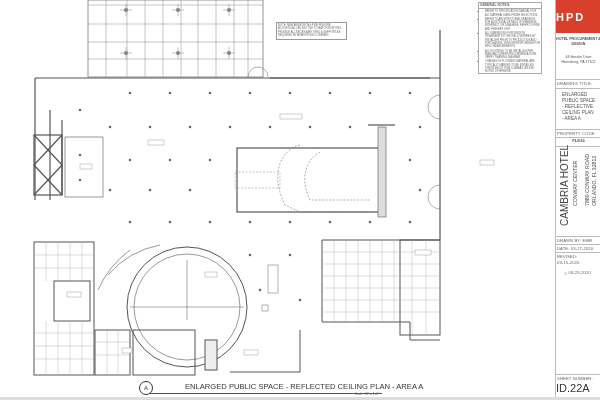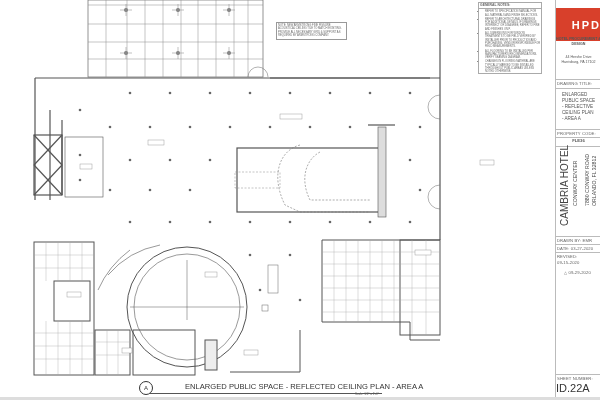--- a/index.html
+++ b/index.html
@@ -1,20 +1,20 @@
 <!DOCTYPE html>
 <html><head>
 <meta charset="utf-8">
 <style>
   html,body{margin:0;padding:0;background:#fff;}
   body{width:600px;height:400px;overflow:hidden;position:relative;font-family:"Liberation Sans",sans-serif;color:#333;}
   .sheet{position:absolute;left:0;top:0;width:600px;height:400px;background:#fff;}
   svg.plan{position:absolute;left:0;top:0;}
   .titleblock{position:absolute;left:555px;top:0;width:45px;height:400px;border-left:1px solid #bbb;background:#fff;}
-  .logo{position:absolute;left:0;top:0;width:45px;height:33px;background:#d8402b;display:flex;align-items:center;justify-content:flex-end;margin-top:8px;}
+  .logo{position:absolute;left:0;top:0;width:45px;height:33px;background:#d8402b;display:flex;align-items:center;justify-content:flex-start;}
   .logo span{color:#fff;font-size:11px;letter-spacing:2px;font-weight:bold;}
   .tb-small{position:absolute;left:0;width:45px;text-align:center;font-size:3.6px;line-height:4.5px;color:#555;}
   .tb-label{position:absolute;left:1px;font-size:4.2px;color:#666;letter-spacing:.1px;}
   .tb-hline{position:absolute;left:0;width:45px;height:0;border-top:1px solid #bbb;}
   .tb-title{position:absolute;left:6px;top:92px;font-size:4.6px;line-height:6px;color:#555;}
   .vert{position:absolute;transform:rotate(-90deg);transform-origin:left top;white-space:nowrap;color:#444;}
   .sheetnum{position:absolute;left:0;top:382px;width:45px;text-align:left;font-size:11px;color:#333;}
   .notes{position:absolute;left:478px;top:2px;width:62px;height:70px;border:1px solid #aaa;background:#fff;font-size:2.6px;line-height:3.3px;color:#666;}
   .notes .hdr{font-size:3.4px;font-weight:bold;border-bottom:1px solid #aaa;padding:1px;}
   .notes ul{margin:1px 0 0 0;padding-left:6px;}

